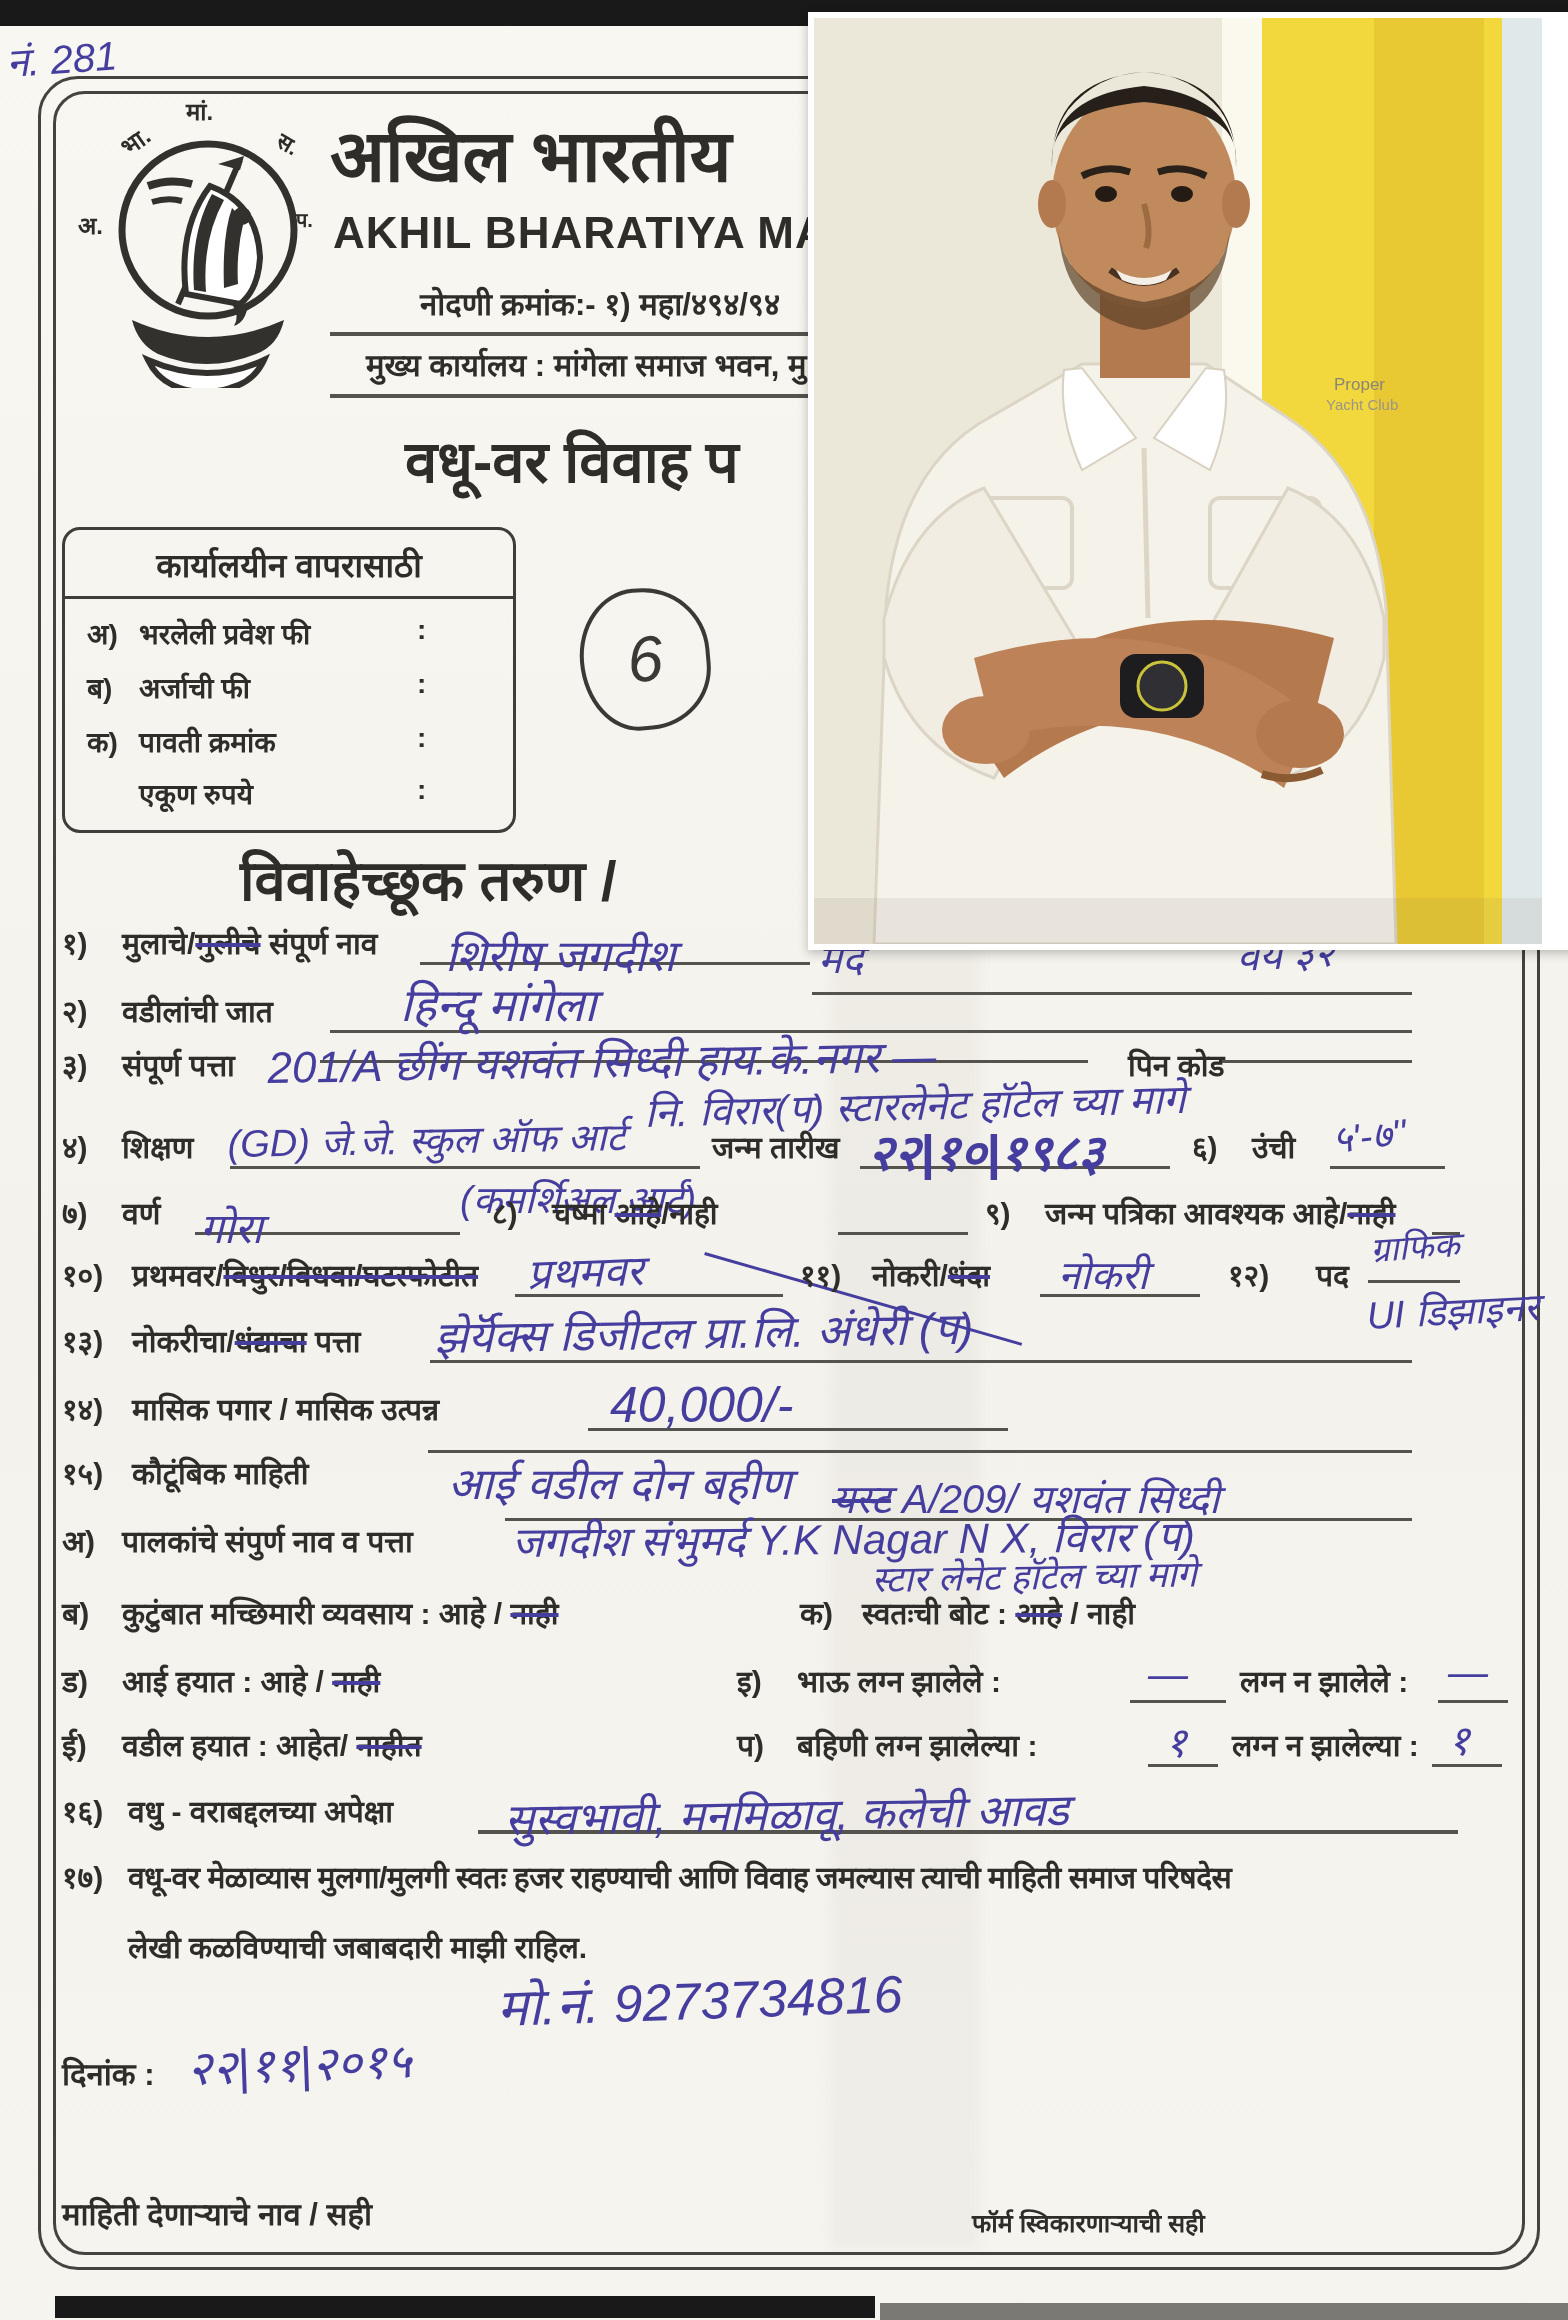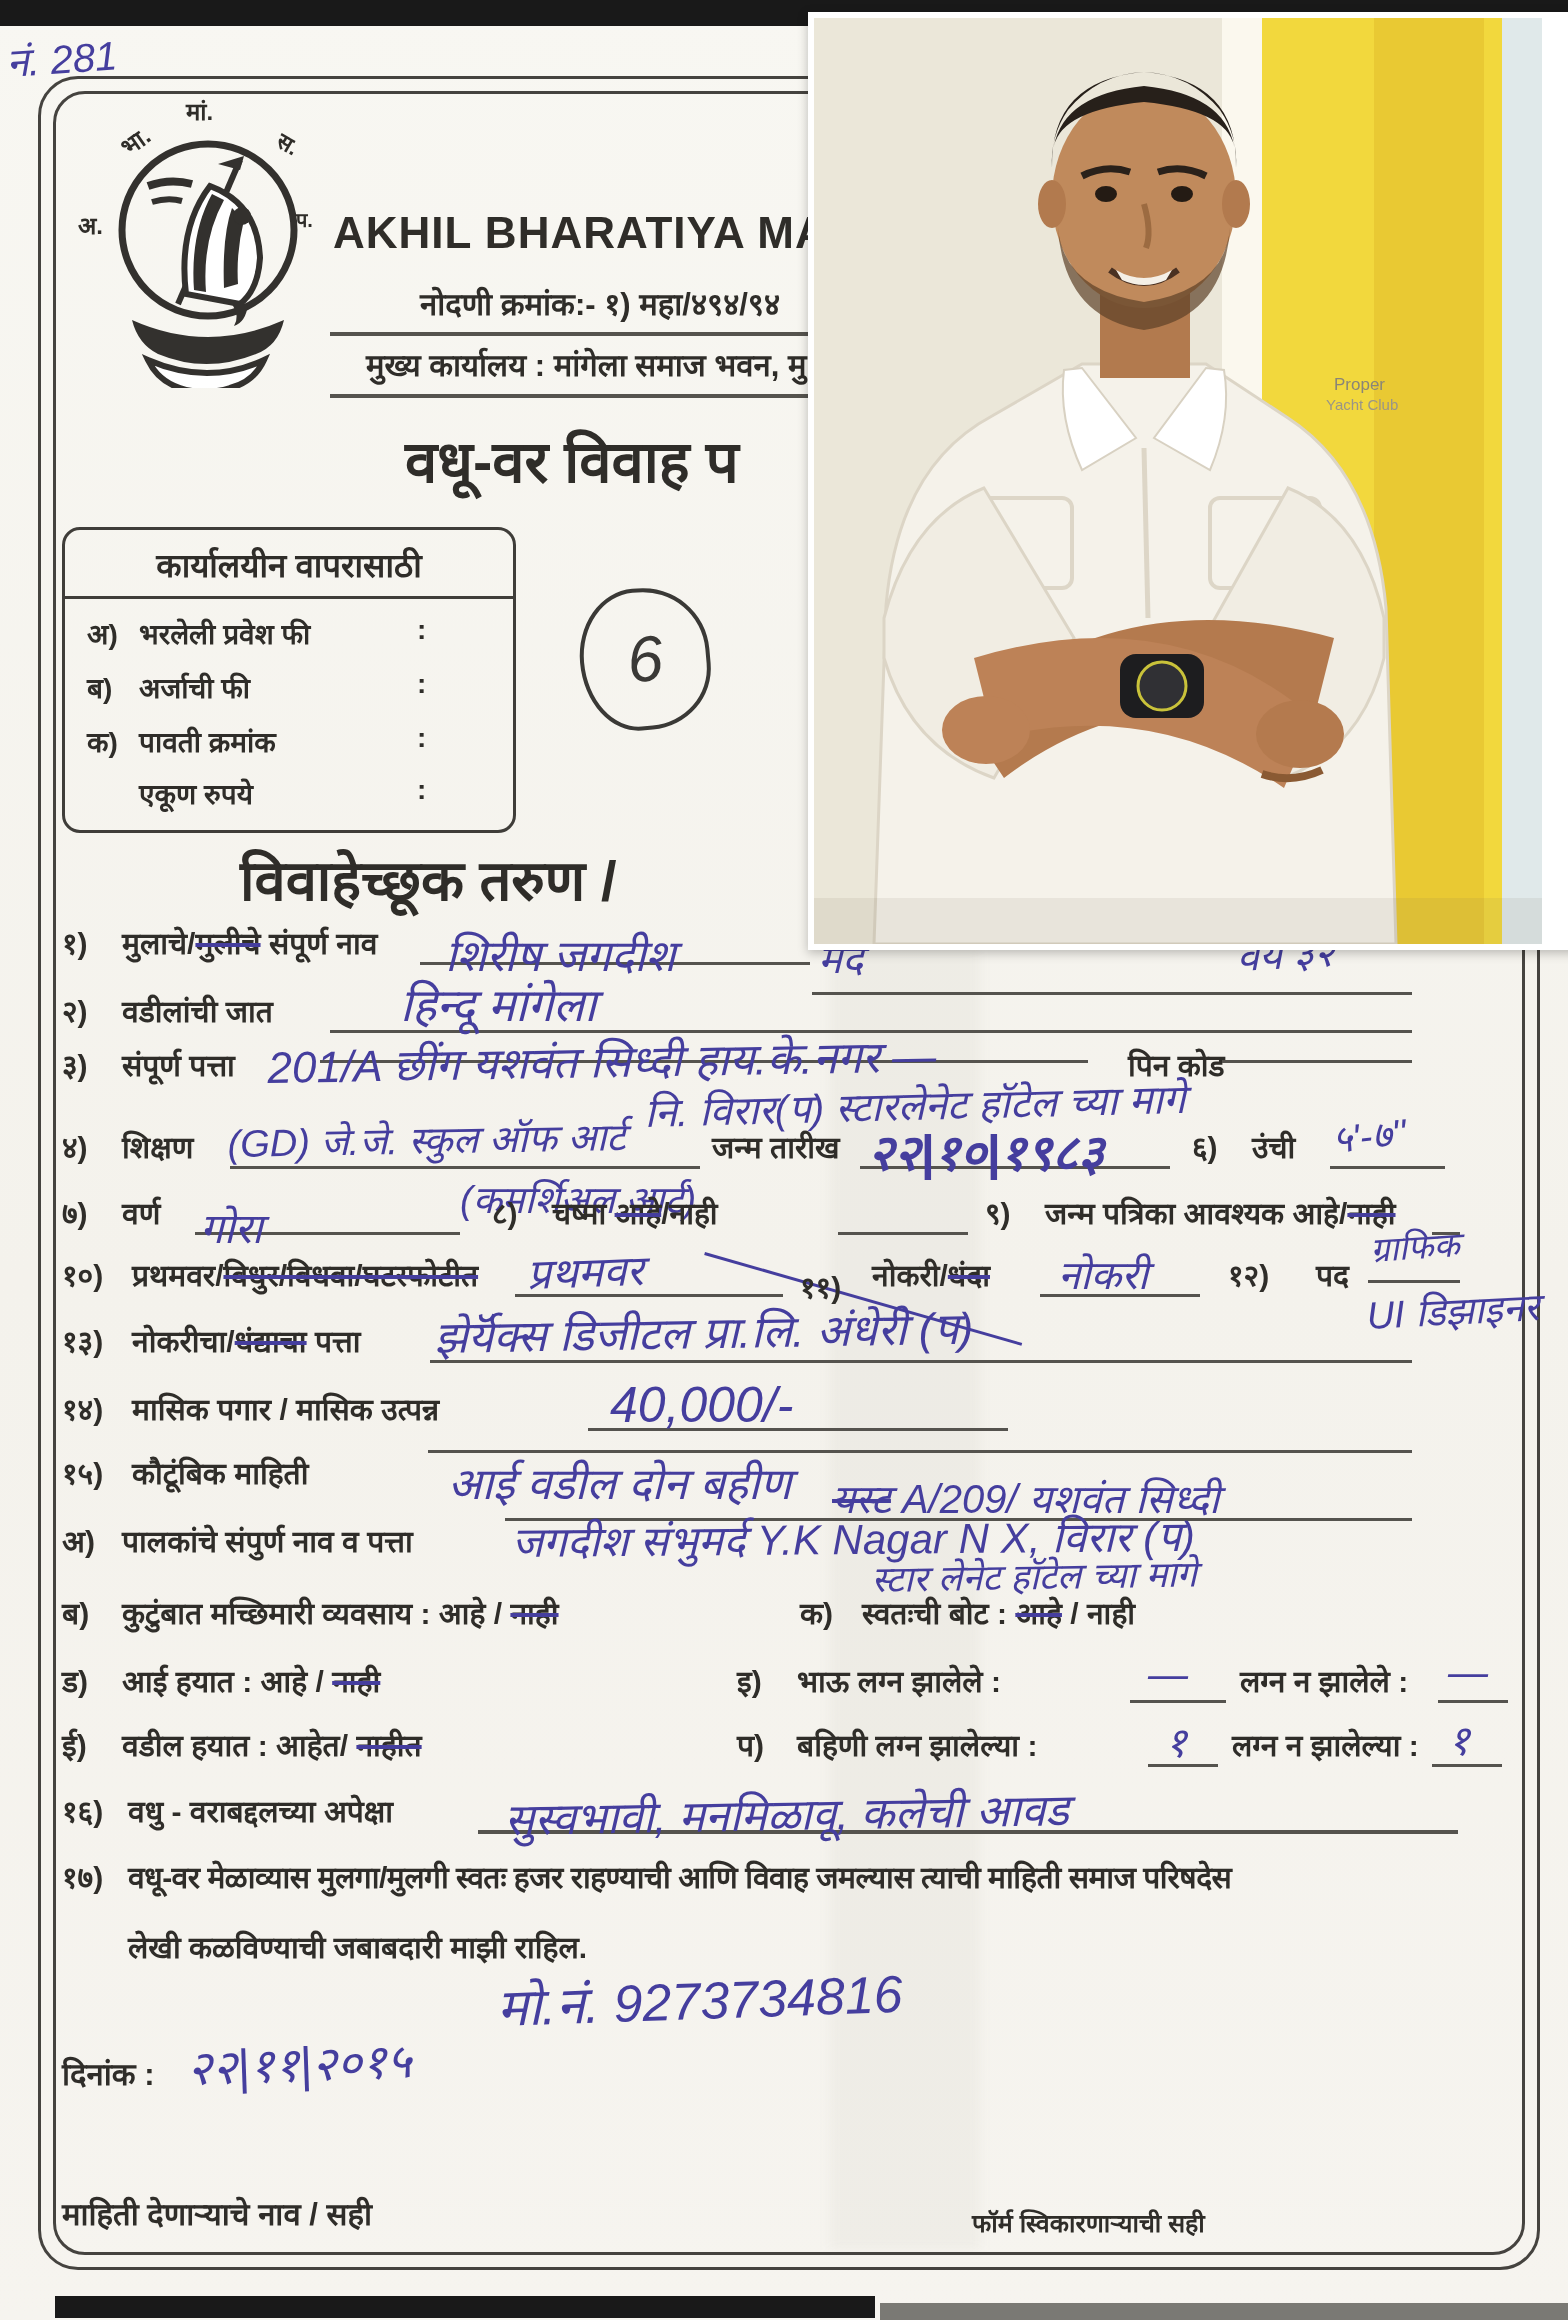--- a/index.html
+++ b/index.html
@@ -55,20 +55,21 @@
       <path d="M42 212 q76 34 152 0 q-6 26 -28 34 q-50 20 -98 0 q-20 -10 -26 -34 Z" fill="#33312e"></path>
       <path d="M58 252 q60 26 116 0 q-10 22 -34 28 q-26 8 -50 0 q-22 -7 -32 -28 Z" fill="#ffffff" stroke="#33312e" stroke-width="6"></path>
     </svg>
     <span class="p" style="left:96px;top:-14px;font-size:24px;">मां.</span>
     <span class="p" style="left:30px;top:16px;font-size:24px;transform:rotate(-35deg);">भा.</span>
     <span class="p" style="left:-12px;top:100px;font-size:24px;">अ.</span>
     <span class="p" style="left:188px;top:20px;font-size:22px;transform:rotate(30deg);">स.</span>
     <span class="p" style="left:206px;top:98px;font-size:20px;">प.</span>
   </div>
 
+  <div class="p" style="left:330px;top:104px;font-size:72px;">अखिल भारतीय</div>
   <div class="p" style="left:333px;top:208px;font-size:44px;letter-spacing:1px;">AKHIL BHARATIYA MAN</div>
   <div class="p" style="left:420px;top:282px;font-size:31px;">नोदणी क्रमांक:- १) महा/४९४/९४</div>
   <div class="rule" style="left:330px;top:332px;width:478px;border-bottom-width:4px;"></div>
   <div class="p" style="left:366px;top:343px;font-size:31px;">मुख्य कार्यालय : मांगेला समाज भवन, मु</div>
   <div class="rule" style="left:330px;top:394px;width:478px;border-bottom-width:4px;"></div>
   <div class="p" style="left:405px;top:420px;font-size:58px;">वधू-वर विवाह प</div>
 
   <div class="officebox">
     <div class="obtitle">कार्यालयीन वापरासाठी</div>
     <div class="obdiv"></div>
@@ -201,21 +202,21 @@
   <div class="rule" style="left:838px;top:1232px;width:130px;"></div>
   <div class="p" style="left:985px;top:1192px;font-size:30px;">९)</div>
   <div class="p" style="left:1045px;top:1192px;font-size:30px;"><span>जन्म पत्रिका आवश्यक आहे/</span><span class="struck">नाही</span></div>
   <div class="rule" style="left:1432px;top:1232px;width:28px;"></div>
 
   <div class="p" style="left:62px;top:1254px;font-size:30px;">१०)</div>
   <div class="p" style="left:132px;top:1254px;font-size:30px;"><span>प्रथमवर/</span><span class="struck">विधुर/विधवा/घटस्फोटीत</span></div>
   <div class="rule" style="left:515px;top:1294px;width:268px;"></div>
   <div class="hw" style="left:528px;top:1244px;font-size:42px;transform:rotate(-2deg);">प्रथमवर</div>
   <div class="slash" style="left:705px;top:1252px;width:330px;transform:rotate(16deg);"></div>
-  <div class="p" style="left:800px;top:1254px;font-size:30px;margin-top:12px;">११)</div>
+  <div class="p" style="left:800px;top:1254px;font-size:30px;">११)</div>
   <div class="p" style="left:872px;top:1254px;font-size:30px;"><span>नोकरी/</span><span class="struck">धंदा</span></div>
   <div class="rule" style="left:1040px;top:1294px;width:160px;"></div>
   <div class="hw" style="left:1058px;top:1246px;font-size:40px;">नोकरी</div>
   <div class="p" style="left:1228px;top:1254px;font-size:30px;">१२)</div>
   <div class="p" style="left:1316px;top:1254px;font-size:30px;">पद</div>
   <div class="rule" style="left:1368px;top:1280px;width:92px;"></div>
   <div class="hw" style="left:1372px;top:1226px;font-size:34px;transform:rotate(-4deg);">ग्राफिक</div>
   <div class="hw" style="left:1368px;top:1288px;font-size:38px;transform:rotate(-3deg);">UI डिझाइनर</div>
 
   <div class="p" style="left:62px;top:1320px;font-size:30px;">१३)</div>

